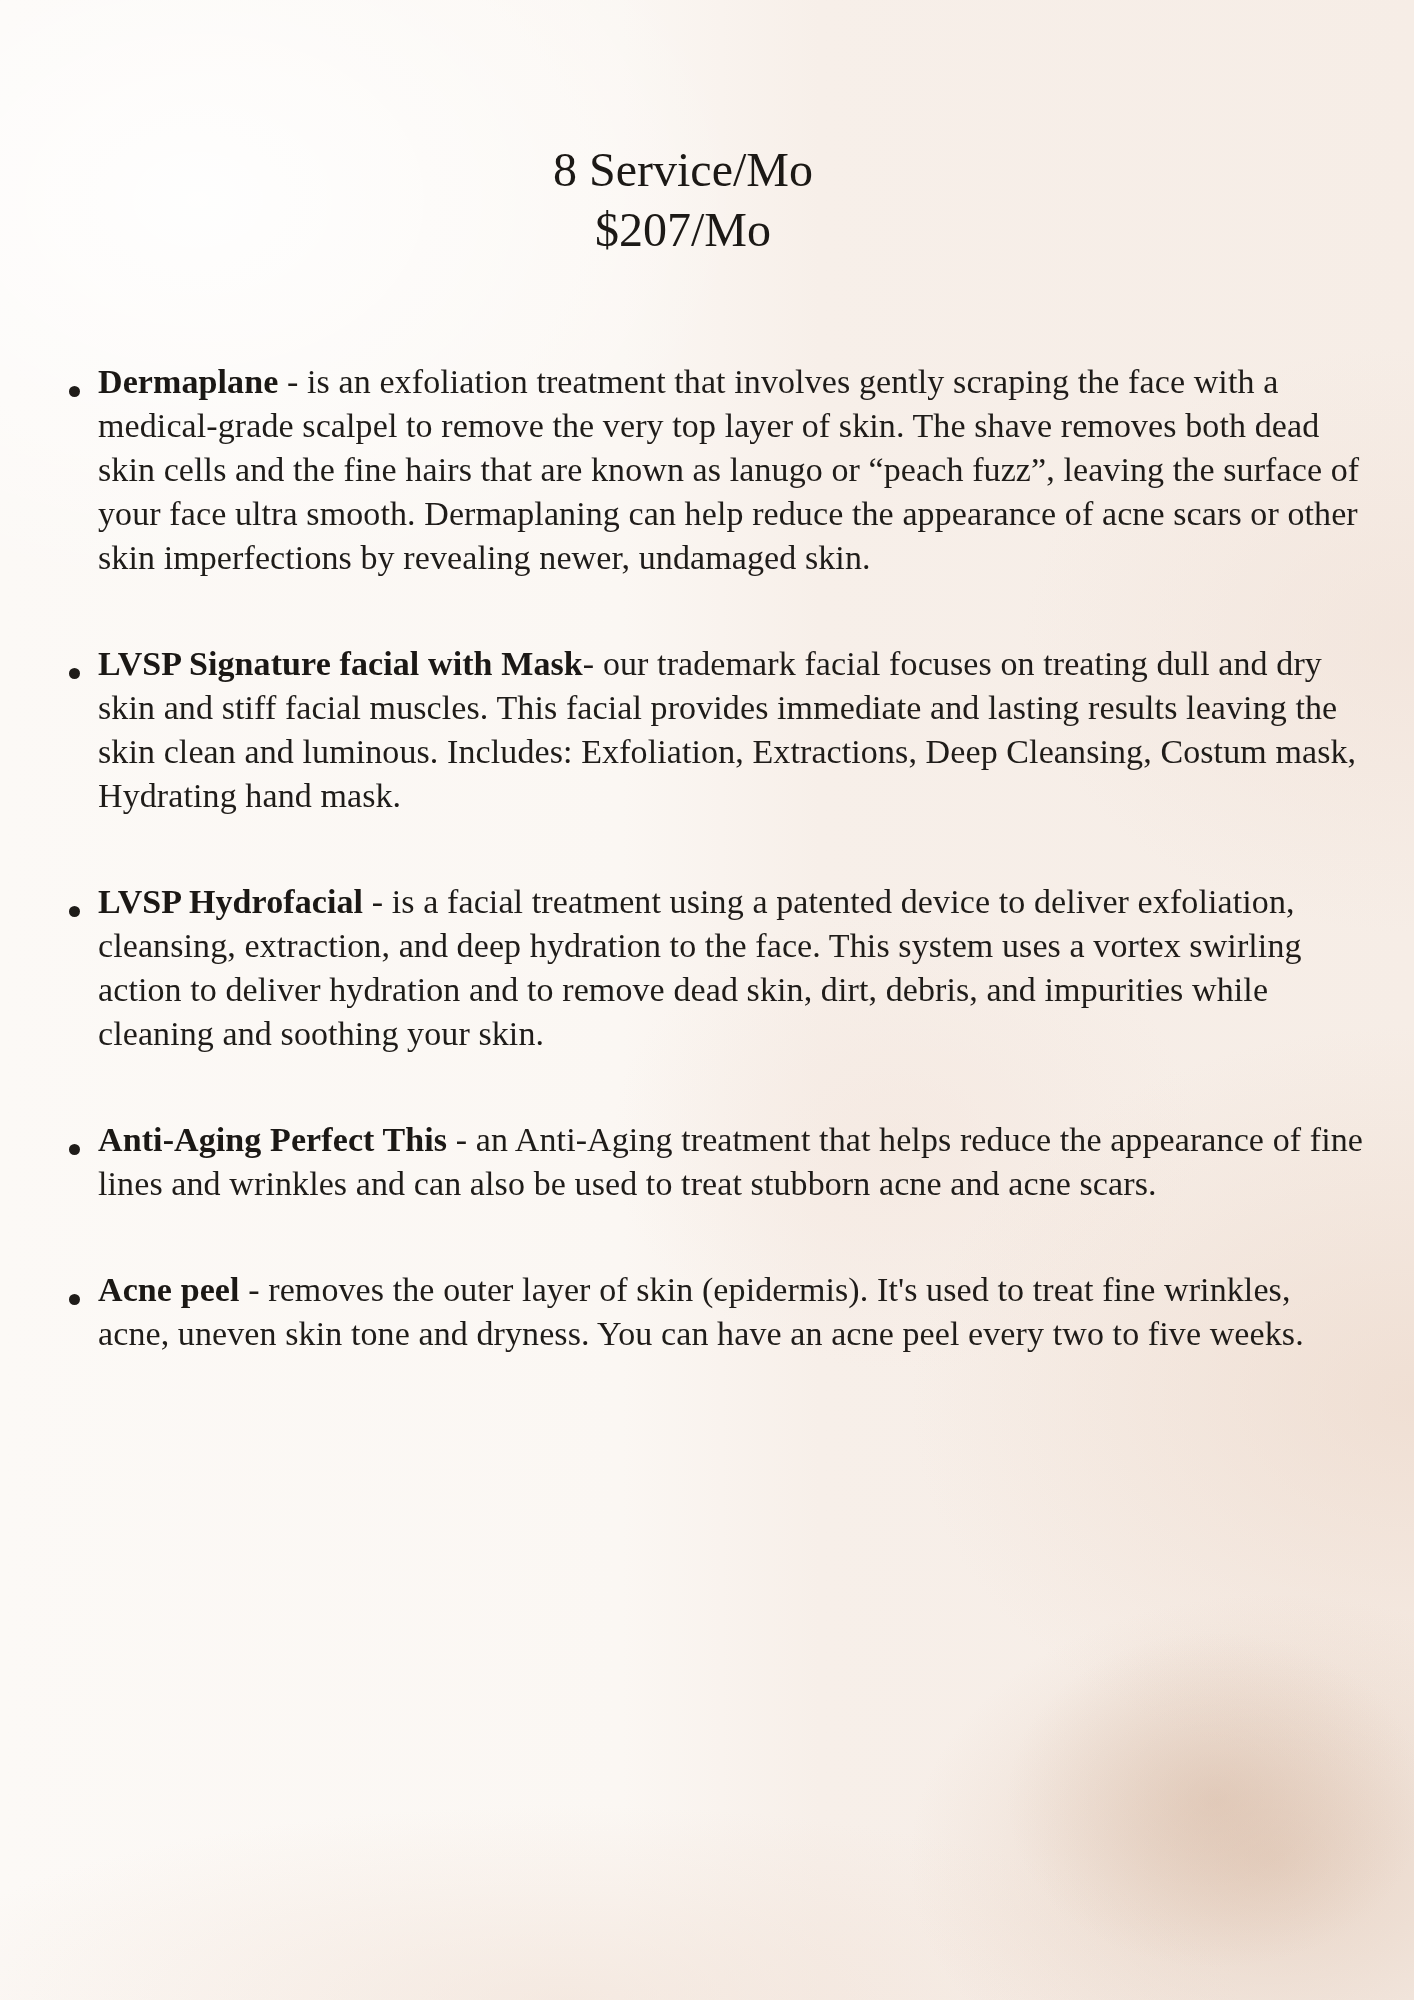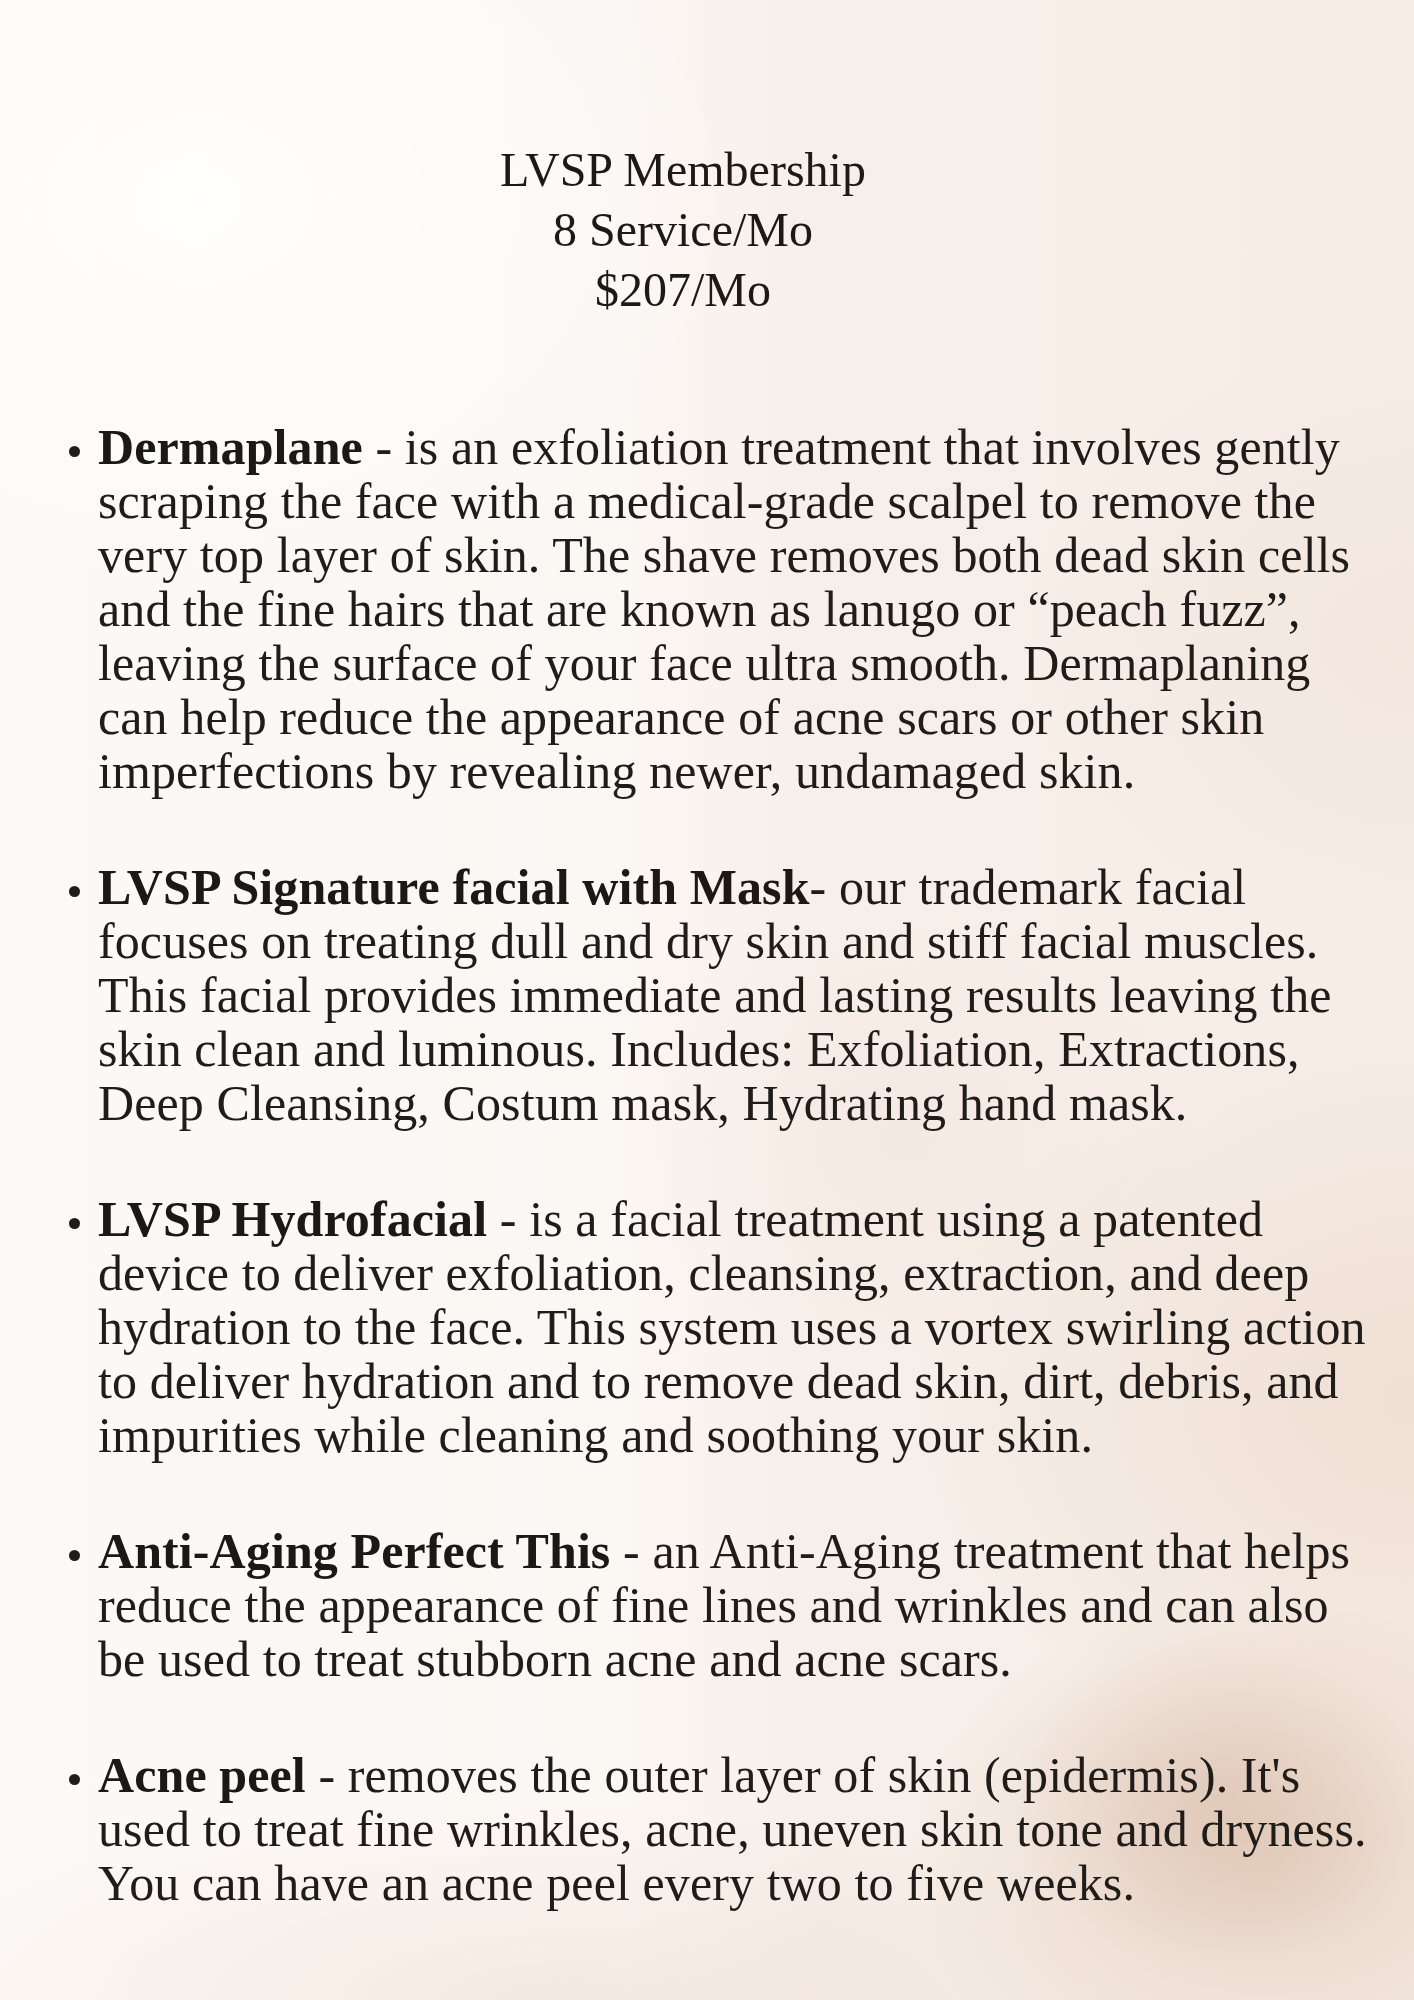--- a/index.html
+++ b/index.html
@@ -46,22 +46,22 @@
   .services {
     list-style: none;
     margin-top: 100px;
     width: 1308px;
   }
 
   .services li {
     position: relative;
     padding-left: 38px;
     max-width: 1308px;
-    font-size: 50px;
-    line-height: 54px;
+    font-size: 34px;
+    line-height: 44px;
     margin-bottom: 62px;
     letter-spacing: 0.1px;
   }
 
   .services li .dot {
     position: absolute;
     left: 9px;
     top: 26px;
     width: 11px;
     height: 11px;
@@ -74,21 +74,20 @@
     color: #1b1815;
   }
 </style>
 </head>
 <body>
 
 <div class="page">
   <div class="content">
 
     <header class="title-block">
-      <div>LVSP Membership</div>
       <div>8 Service/Mo</div>
       <div>$207/Mo</div>
     </header>
 
     <ul class="services">
       <li><span class="dot"></span><span class="svc-name">Dermaplane</span><span class="svc-dash"> - </span><span class="svc-desc">is an exfoliation treatment that involves gently scraping the face with a medical-grade scalpel to remove the very top layer of skin. The shave removes both dead skin cells and the fine hairs that are known as lanugo or “peach fuzz”, leaving the surface of your face ultra smooth. Dermaplaning can help reduce the appearance of acne scars or other skin imperfections by revealing newer, undamaged skin.</span></li>
       <li><span class="dot"></span><span class="svc-name">LVSP Signature facial with Mask</span><span class="svc-dash">- </span><span class="svc-desc">our trademark facial focuses on treating dull and dry skin and stiff facial muscles. This facial provides immediate and lasting results leaving the skin clean and luminous. Includes: Exfoliation, Extractions, Deep Cleansing, Costum mask, Hydrating hand mask.</span></li>
       <li><span class="dot"></span><span class="svc-name">LVSP Hydrofacial</span><span class="svc-dash"> - </span><span class="svc-desc">is a facial treatment using a patented device to deliver exfoliation, cleansing, extraction, and deep hydration to the face. This system uses a vortex swirling action to deliver hydration and to remove dead skin, dirt, debris, and impurities while cleaning and soothing your skin.</span></li>
       <li><span class="dot"></span><span class="svc-name">Anti-Aging Perfect This</span><span class="svc-dash"> - </span><span class="svc-desc">an Anti-Aging treatment that helps reduce the appearance of fine lines and wrinkles and can also be used to treat stubborn acne and acne scars.</span></li>
       <li><span class="dot"></span><span class="svc-name">Acne peel</span><span class="svc-dash"> - </span><span class="svc-desc">removes the outer layer of skin (epidermis). It's used to treat fine wrinkles, acne, uneven skin tone and dryness. You can have an acne peel every two to five weeks.</span></li>

